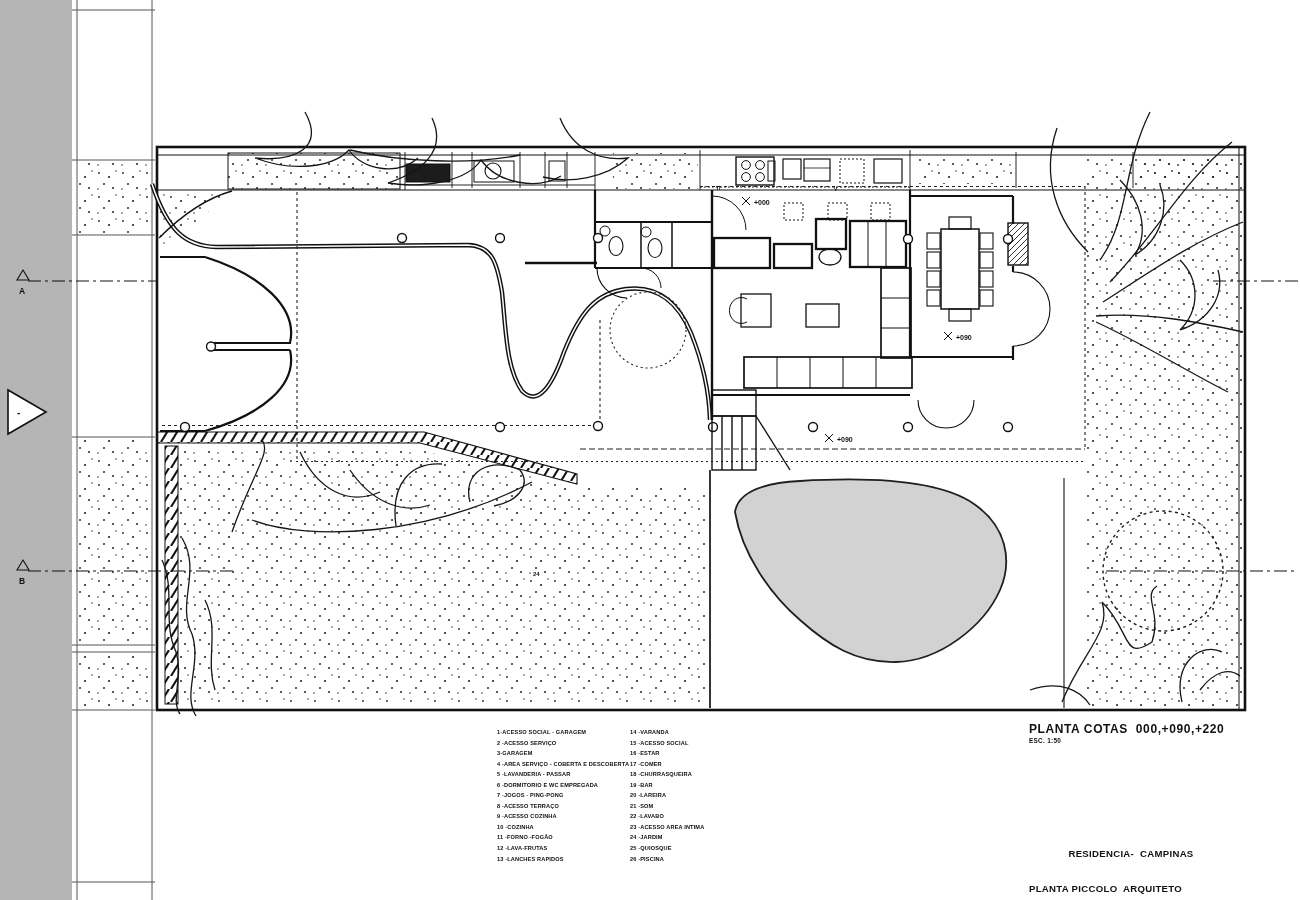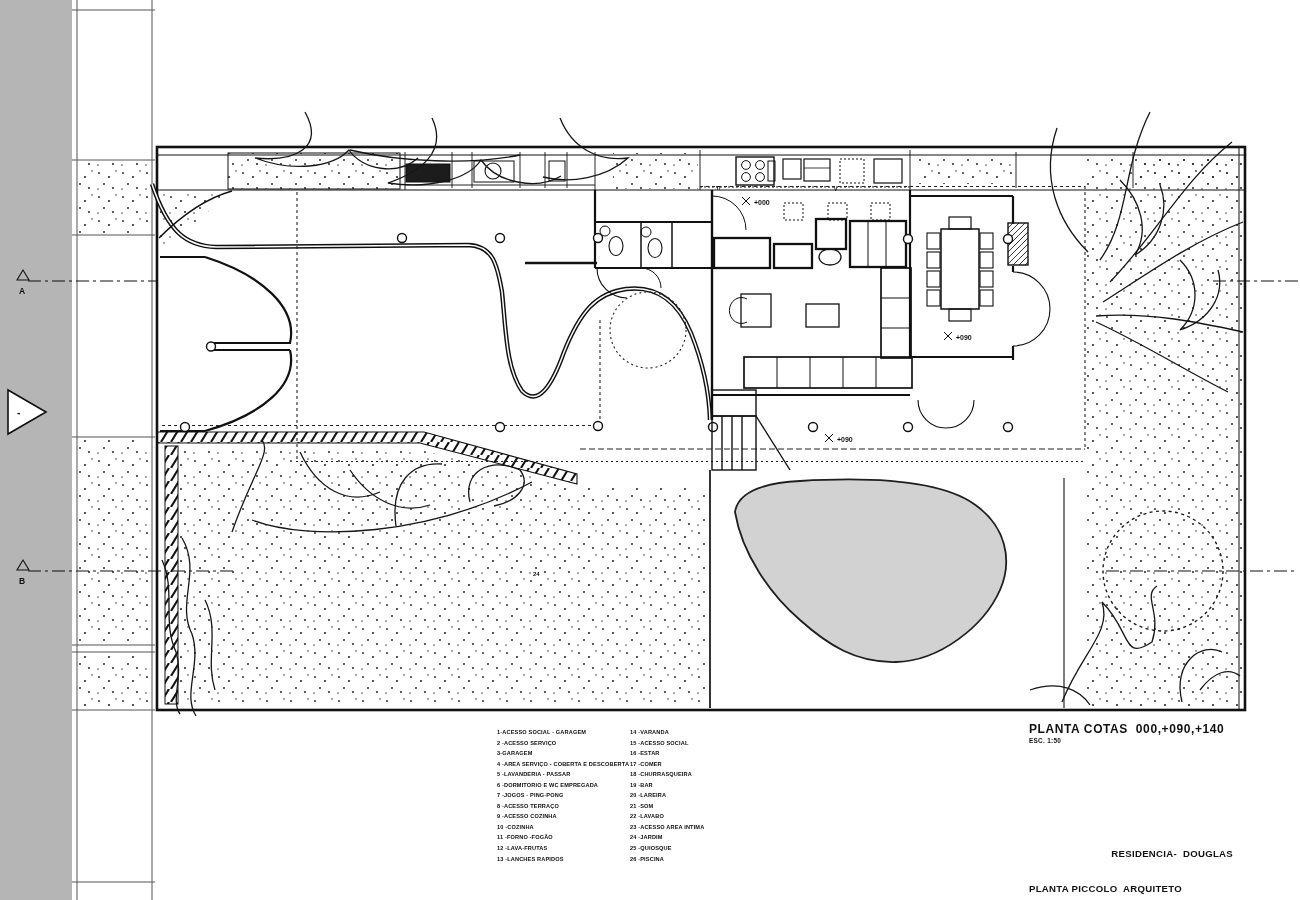--- a/index.html
+++ b/index.html
@@ -8,21 +8,21 @@
   .sheet svg{position:absolute;left:0;top:0;}
   .abs{position:absolute;white-space:pre;}
   .legend-col{position:absolute;top:727px;font-size:5.6px;font-weight:bold;
               line-height:10.55px;letter-spacing:.15px;color:#0d0d0d;}
   #legcol1{left:497px;width:150px;}
   #legcol2{left:630px;width:120px;}
   .plan-title{left:1029px;top:722px;font-size:12px;font-weight:bold;letter-spacing:.6px;}
   .plan-scale{left:1029px;top:737px;font-size:6.4px;font-weight:bold;letter-spacing:.3px;}
   .resblock{left:1029px;top:825px;width:204px;font-size:9.6px;font-weight:bold;
             line-height:11.6px;letter-spacing:.3px;}
-  .resrow{display:flex;justify-content:flex-end;}
+  .resrow{display:flex;justify-content:center;}
   .svgtxt{font-family:"Liberation Sans",sans-serif;font-weight:bold;fill:#111;}
 </style>
 </head>
 <body>
 
 <div class="sheet">
 
 <svg width="1300" height="900" viewBox="0 0 1300 900">
   <defs>
     <pattern id="stip" width="24" height="24" patternUnits="userSpaceOnUse">
@@ -335,25 +335,25 @@
   <div>19 -BAR</div>
   <div>20 -LAREIRA</div>
   <div>21 -SOM</div>
   <div>22 -LAVABO</div>
   <div>23 -ACESSO AREA INTIMA</div>
   <div>24 -JARDIM</div>
   <div>25 -QUIOSQUE</div>
   <div>26 -PISCINA</div>
 </div>
 
-<div class="abs plan-title">PLANTA COTAS  000,+090,+140</div>
+<div class="abs plan-title">PLANTA COTAS  000,+090,+220</div>
 <div class="abs plan-scale">ESC. 1:50</div>
 
 <div class="abs resblock">
   <div class="resrow">
     <span>RESIDENCIA</span>
-    <span>-  DOUGLAS</span>
+    <span>-  CAMPINAS</span>
   </div>
   <div>PLANTA PICCOLO  ARQUITETO</div>
   
 </div>
 
 </div>
 
 </body></html>

